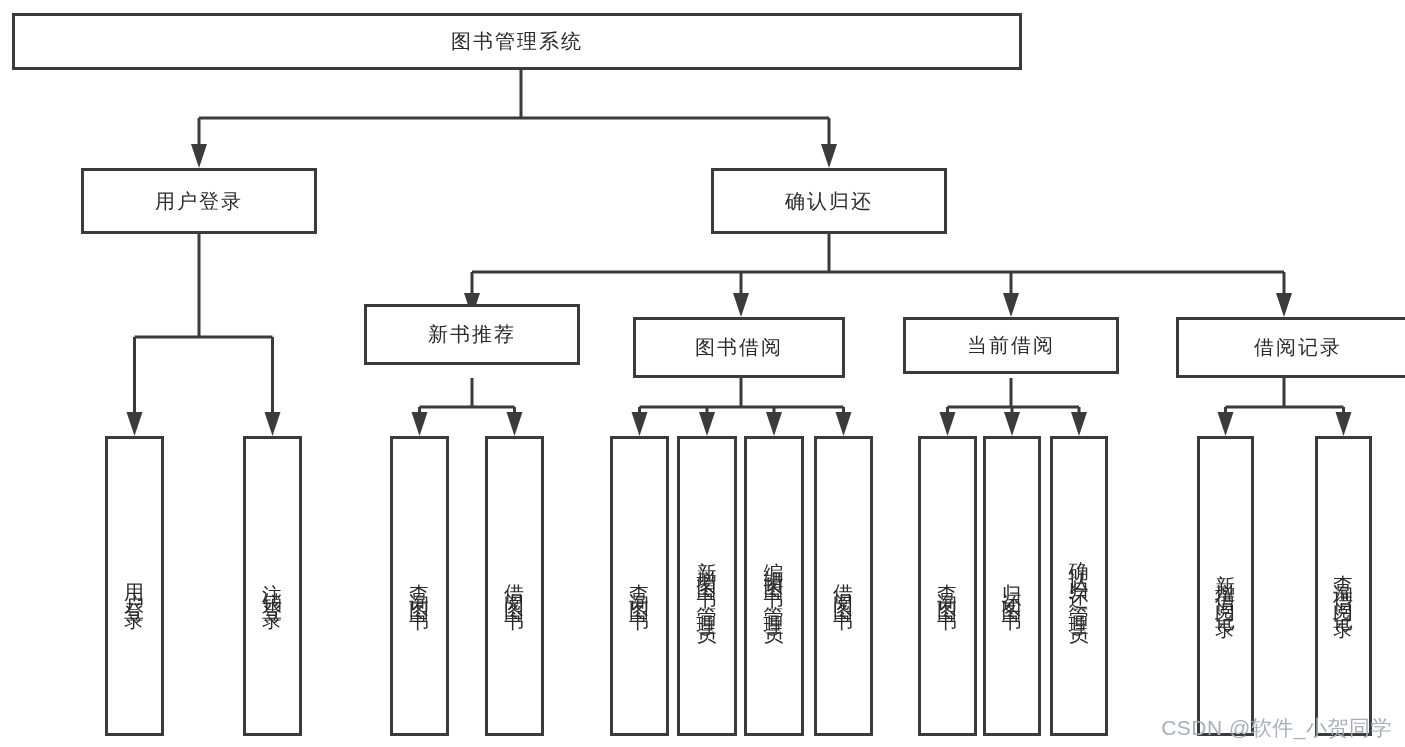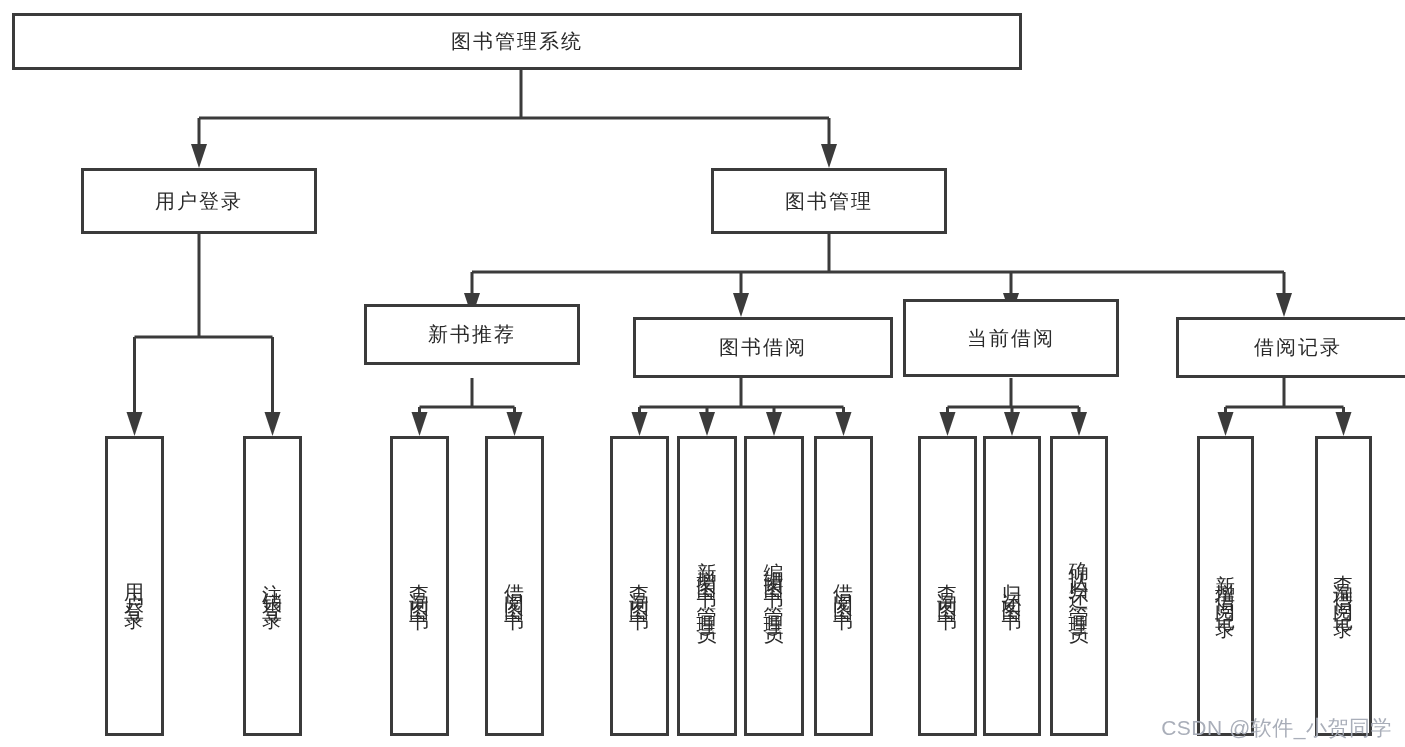--- a/index.html
+++ b/index.html
@@ -87,25 +87,25 @@
       <polygon points="1004,412 1020,412 1012,436"></polygon>
       <polygon points="1071,412 1087,412 1079,436"></polygon>
       <polygon points="1217.5,412 1233.5,412 1225.5,436"></polygon>
       <polygon points="1335.5,412 1351.5,412 1343.5,436"></polygon>
     </g>
   </svg>
 
   <div class="node" style="left:12px;top:13px;width:1010px;height:57px">图书管理系统</div>
 
   <div class="node" style="left:81px;top:168px;width:236px;height:66px">用户登录</div>
-  <div class="node" style="left:711px;top:168px;width:236px;height:66px">图书管理</div>
+  <div class="node" style="left:711px;top:168px;width:236px;height:66px">确认归还</div>
 
   <div class="node" style="left:364px;top:304px;width:216px;height:61px">新书推荐</div>
-  <div class="node" style="left:633px;top:317px;width:260px;height:61px">图书借阅</div>
-  <div class="node" style="left:903px;top:299px;width:216px;height:78px">当前借阅</div>
+  <div class="node" style="left:633px;top:317px;width:212px;height:61px">图书借阅</div>
+  <div class="node" style="left:903px;top:317px;width:216px;height:57px">当前借阅</div>
   <div class="node" style="left:1176px;top:317px;width:244px;height:61px">借阅记录</div>
 
   <div class="node v" style="left:105px;top:436px;width:59px;height:300px">用户登录</div>
   <div class="node v" style="left:243px;top:436px;width:59px;height:300px">注销登录</div>
 
   <div class="node v" style="left:390px;top:436px;width:59px;height:300px">查询图书</div>
   <div class="node v" style="left:485px;top:436px;width:59px;height:300px">借阅图书</div>
 
   <div class="node v" style="left:610px;top:436px;width:59px;height:300px">查询图书</div>
   <div class="node v" style="left:677px;top:436px;width:60px;height:300px">新增图书（管理员）</div>

